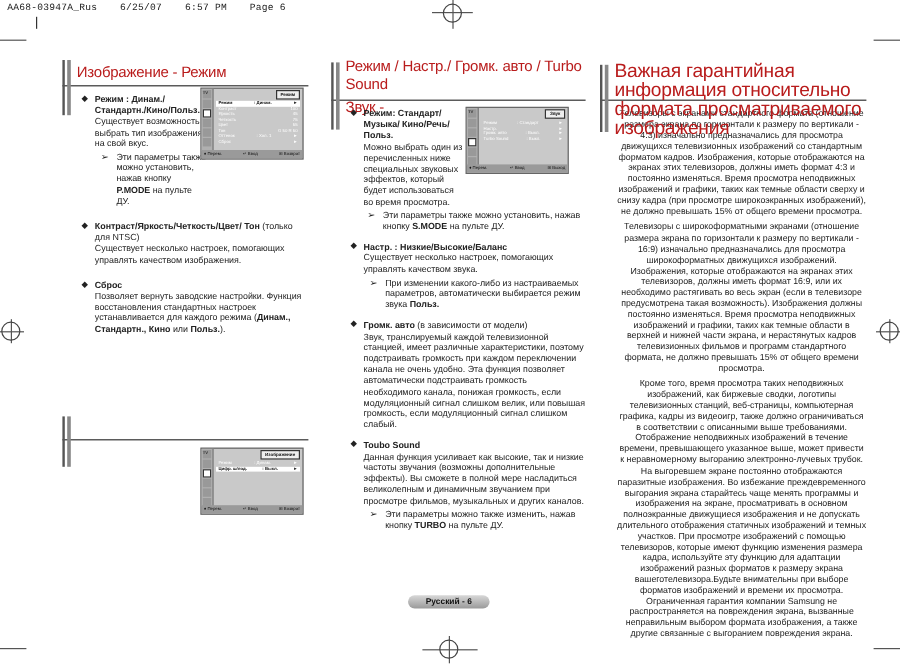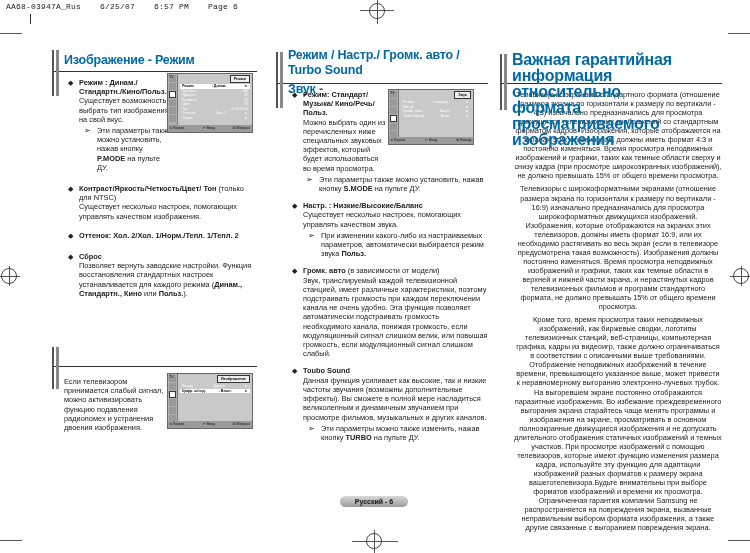--- a/index.html
+++ b/index.html
@@ -13,21 +13,21 @@
   .crop-v { position: absolute; width: 1px; background: #555; }
   .reg { position: absolute; width: 16px; height: 16px; border: 1px solid #444; border-radius: 50%; }
 
   .col { position: absolute; top: 48px; }
   .section { position: relative; }
   .sec-head { position: relative; padding-left: 12px; padding-bottom: 3px; border-bottom: 1px solid #333; margin-bottom: 6px; }
   .sec-bars { position: absolute; left: 0; top: 0; height: 48px; width: 8px; }
   .sec-bars i { position: absolute; top: 0; bottom: 0; width: 2px; background: #555; }
   .sec-bars i:nth-child(1) { left: 0; }
   .sec-bars i:nth-child(2) { left: 4px; width: 3px; background: #888; }
-  .sec-title { font-size: 12.5px; font-weight: bold; line-height: 15px; color: #0369a1; letter-spacing: -0.2px; }
+  .sec-title { font-size: 12.5px; font-weight: normal; line-height: 15px; color: #b91c1c; letter-spacing: -0.2px; }
   .sec-title.sm { font-size: 16px; line-height: 16px; }
 
   .body { padding-left: 16px; font-size: 7.4px; line-height: 9.2px; color: #222; }
   .item { position: relative; padding-left: 11px; margin-bottom: 8px; }
   .item .bul { position: absolute; left: 0; top: 0; font-size: 7px; }
   .item b, .bold { font-weight: bold; }
   .note { position: relative; padding-left: 18px; margin-top: 2px; }
   .note .arrow { position: absolute; left: 5px; top: 0; font-size: 8px; }
 
   .osd { position: absolute; width: 86px; height: 60px; background: #c9c9c9; border: 1px solid #666; font-size: 3.6px; color: #fff; }
@@ -93,24 +93,20 @@
           <span>Эти параметры также можно установить, нажав кнопку </span><b>P.MODE</b><span> на пульте ДУ.</span>
         </div>
       </div>
     </div>
     <div class="body" style="width:205px">
       <div class="item" style="margin-top:12px">
         <span class="bul">◆</span>
         <b>Контраст/Яркость/Четкость/Цвет/ Тон</b><span> (только для NTSC)</span><br>
         <span>Существует несколько настроек, помогающих управлять качеством изображения.</span>
       </div>
-      <div class="item" style="margin-top:10px">
-        <span class="bul">◆</span>
-        <b>Оттенок: Хол. 2/Хол. 1/Норм./Тепл. 1/Тепл. 2</b>
-      </div>
       <div class="item" style="margin-top:12px">
         <span class="bul">◆</span>
         <b>Сброс</b><br>
         <span>Позволяет вернуть заводские настройки. Функция восстановления стандартных настроек устанавливается для каждого режима (</span><b>Динам., Стандартн., Кино</b><span> или </span><b>Польз.</b><span>).</span>
       </div>
     </div>
   </div>
 </div>
 
 <div class="osd" style="left:167px;top:73px">
@@ -167,23 +163,20 @@
       <span>⊞ Возврат</span>
     </div>
 </div>
 
 <div class="col" style="left:52px;top:347px;width:205px">
   <div class="sec-head" style="height:20px">
     <div class="sec-bars" style="height:42px;top:0">
         <i></i>
         <i></i>
       </div>
-  </div>
-  <div class="body" style="width:112px;padding-left:12px;padding-top:4px">
-    <span>Если телевизором принимается слабый сигнал, можно активизировать функцию подавления радиопомех и устранения двоения изображения.</span>
   </div>
 </div>
 
 <div class="osd" style="left:167px;top:373px;height:56px">
   <div class="side" style="height:48px">
       <div></div>
       <div></div>
       <div class="sel"></div>
       <div></div>
       <div></div>

